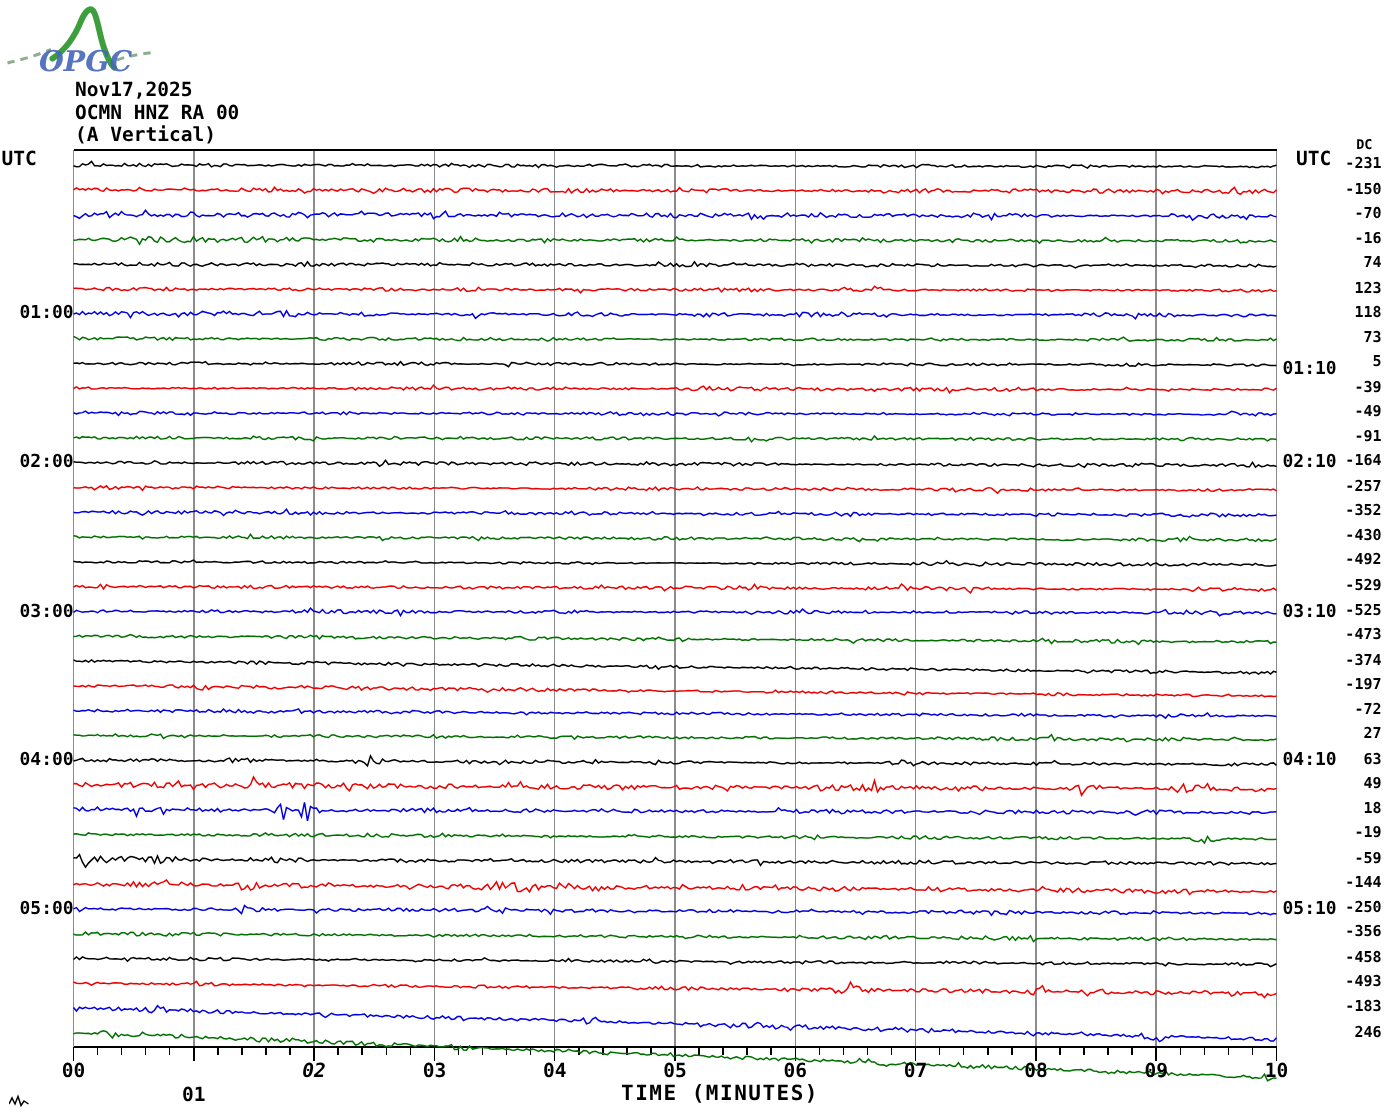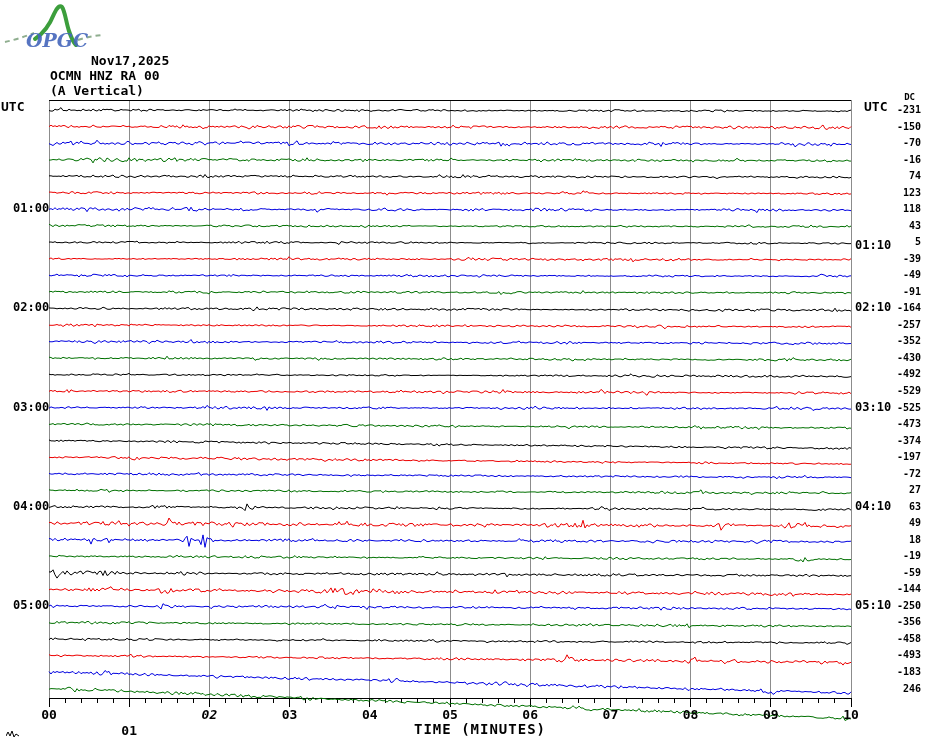--- a/index.html
+++ b/index.html
@@ -22,21 +22,21 @@
 
 <div id="page">
 
   <svg class="abs" style="left:2px;top:2px;" width="210" height="50" viewBox="0 0 210 50">
     <path d="M 3 40 C 12 38 22 35 32 31" fill="none" stroke="#8fae8f" stroke-width="2" stroke-dasharray="5 4"></path>
     <path d="M 33 37 C 42 31 48 22 52 12 C 55 5 58 3 60 5 C 63 9 64 20 67 29 C 69 35 71 40 74 43" fill="none" stroke="#3c9e3c" stroke-width="4" stroke-linecap="round"></path>
     <path d="M 76 38 C 84 35 92 34 100 33" fill="none" stroke="#8fae8f" stroke-width="2" stroke-dasharray="5 4"></path>
     <text x="24" y="45" font-family="DejaVu Serif, serif" font-style="italic" font-weight="bold" font-size="19" fill="#4466bb" opacity="0.9">OPGC</text>
   </svg>
 
-  <div class="abs hdr" style="left:50px;top:53px;margin-left:41px;">Nov17,2025</div>
+  <div class="abs hdr" style="left:50px;top:53px;">Nov17,2025</div>
   <div class="abs hdr" style="left:50px;top:68px;">OCMN HNZ RA 00</div>
   <div class="abs hdr" style="left:50px;top:83px;">(A Vertical)</div>
 
   <div class="abs utc" style="left:1px;top:99px;">UTC</div>
   <div class="abs utc" style="left:864px;top:99px;">UTC</div>
   <div class="abs dchdr" style="right:15px;top:92px;">DC</div>
 
   <svg id="plot-svg" class="abs" style="left:0;top:0;" width="930" height="744" viewBox="0 0 930 744">
       <line x1="49" y1="100" x2="49" y2="698" stroke="#8c8c8c" stroke-width="1" shape-rendering="crispEdges"></line>
       <line x1="129.2" y1="100" x2="129.2" y2="698" stroke="#8c8c8c" stroke-width="1" shape-rendering="crispEdges"></line>
@@ -151,21 +151,21 @@
       <div class="lbl hour" style="left: 855px; top: 399.515px;">03:10</div>
       <div class="lbl hour" style="left: 855px; top: 498.686px;">04:10</div>
       <div class="lbl hour" style="left: 855px; top: 597.858px;">05:10</div>
       <div class="lbl dcv" style="right: 9px; top: 104px;">-231</div>
       <div class="lbl dcv" style="right: 9px; top: 120.529px;">-150</div>
       <div class="lbl dcv" style="right: 9px; top: 137.057px;">-70</div>
       <div class="lbl dcv" style="right: 9px; top: 153.586px;">-16</div>
       <div class="lbl dcv" style="right: 9px; top: 170.114px;">74</div>
       <div class="lbl dcv" style="right: 9px; top: 186.643px;">123</div>
       <div class="lbl dcv" style="right: 9px; top: 203.172px;">118</div>
-      <div class="lbl dcv" style="right: 9px; top: 219.7px;">43</div>
+      <div class="lbl dcv" style="right: 9px; top: 219.7px;">73</div>
       <div class="lbl dcv" style="right: 9px; top: 236.229px;">5</div>
       <div class="lbl dcv" style="right: 9px; top: 252.757px;">-39</div>
       <div class="lbl dcv" style="right: 9px; top: 269.286px;">-49</div>
       <div class="lbl dcv" style="right: 9px; top: 285.815px;">-91</div>
       <div class="lbl dcv" style="right: 9px; top: 302.343px;">-164</div>
       <div class="lbl dcv" style="right: 9px; top: 318.872px;">-257</div>
       <div class="lbl dcv" style="right: 9px; top: 335.4px;">-352</div>
       <div class="lbl dcv" style="right: 9px; top: 351.929px;">-430</div>
       <div class="lbl dcv" style="right: 9px; top: 368.458px;">-492</div>
       <div class="lbl dcv" style="right: 9px; top: 384.986px;">-529</div>

